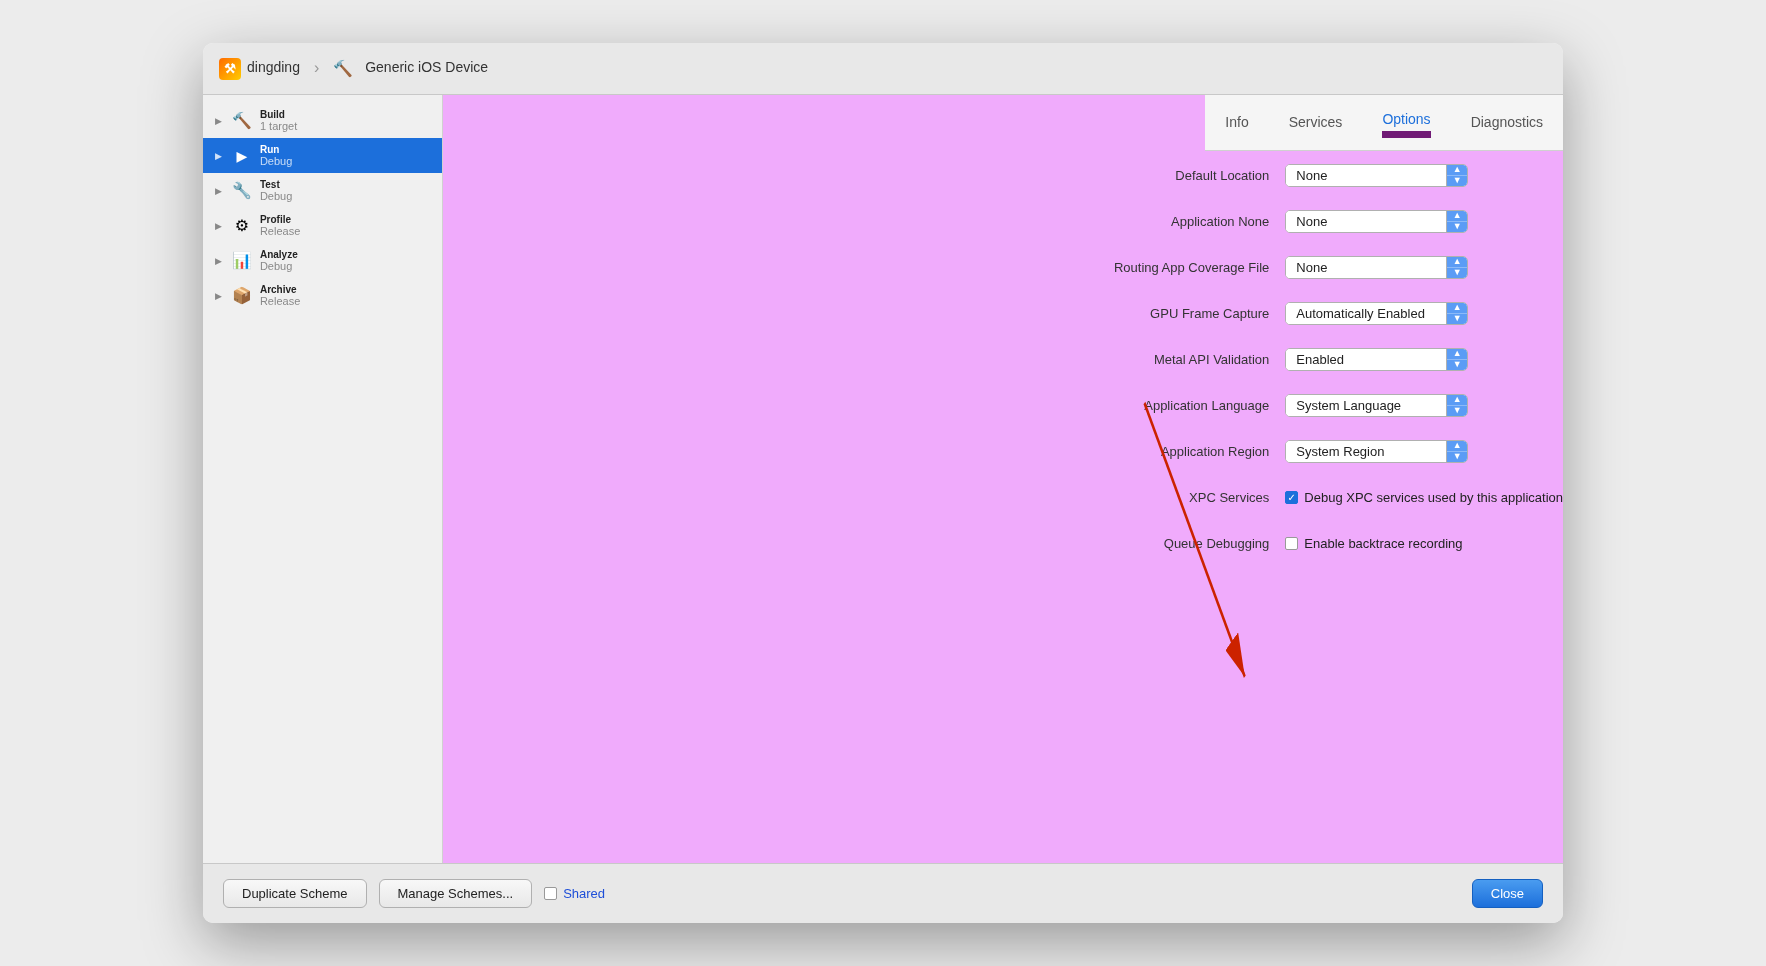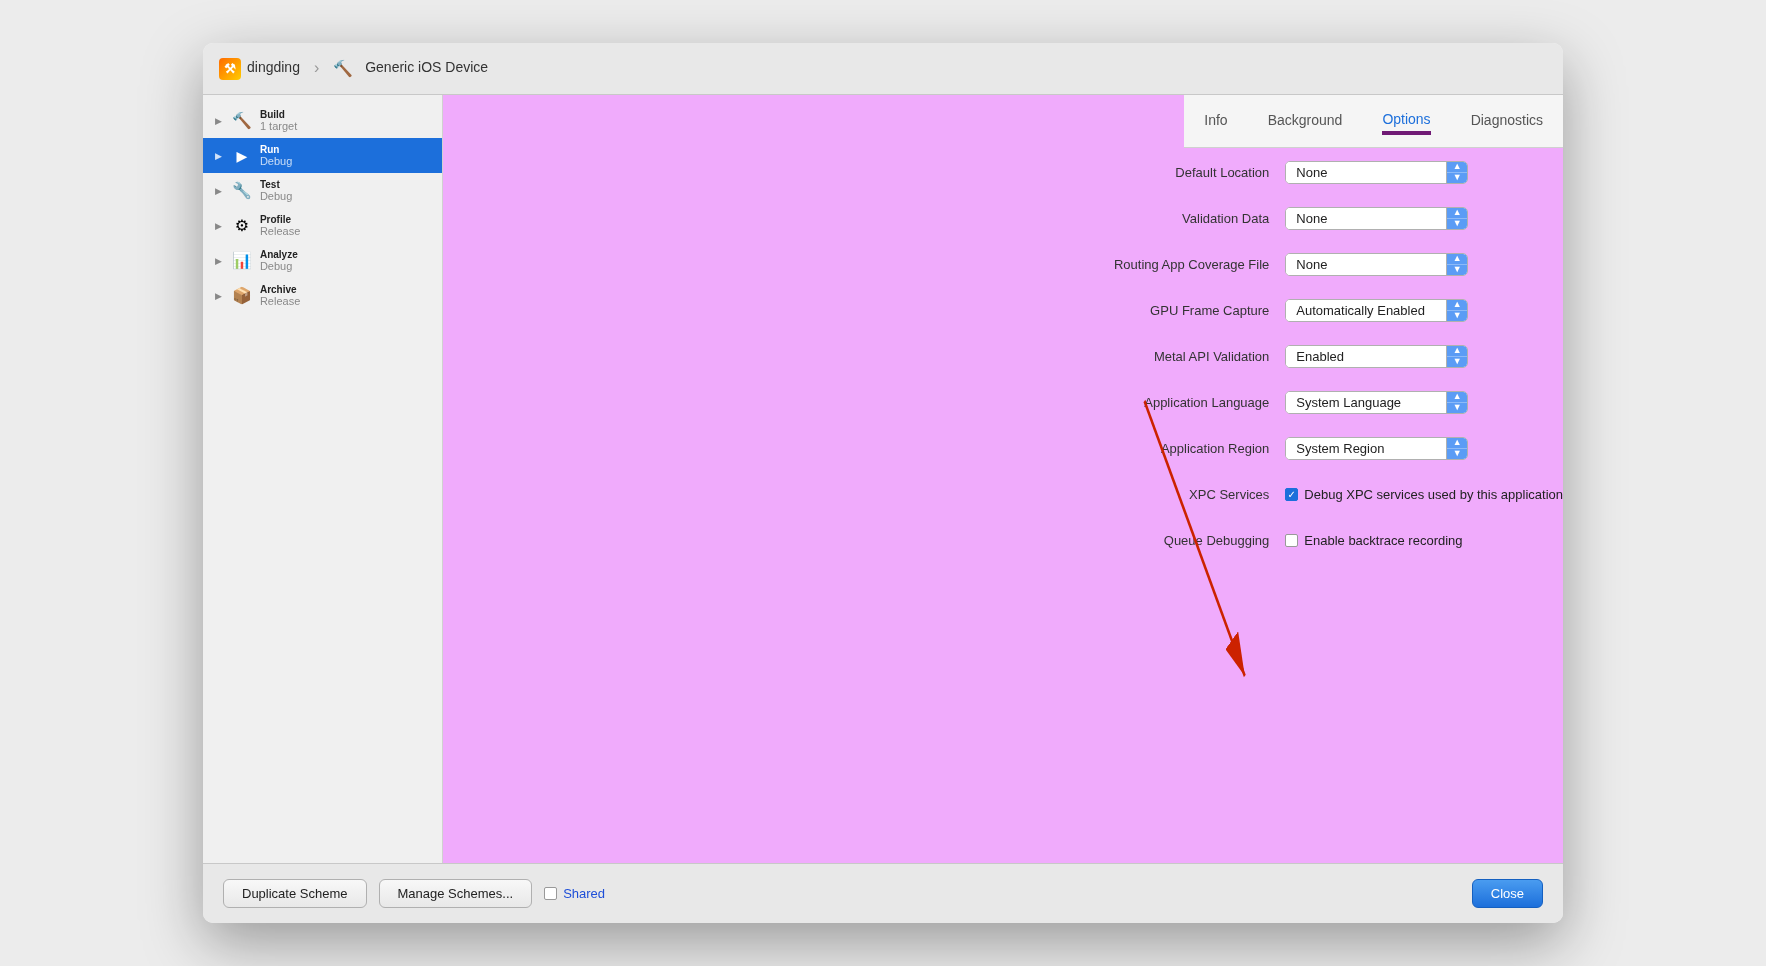--- a/index.html
+++ b/index.html
@@ -125,21 +125,21 @@
     }
     .tab {
       font-size: 14px;
       color: #555;
       cursor: pointer;
       padding: 4px 0;
       border-bottom: 2px solid transparent;
     }
     .tab.active {
       color: #1c6fdb;
-      border-bottom: 4px solid #701a75;
+      border-bottom: 7px solid #701a75;
     }
 
     .setting-row {
       display: flex;
       align-items: center;
       margin-bottom: 18px;
       min-height: 28px;
     }
     .setting-label {
       text-align: right;
@@ -346,21 +346,21 @@
       </div>
     </div>
 
     <div class="right-panel">
 
       <div class="tab-bar">
         <div class="tab">
           <span>Info</span>
         </div>
         <div class="tab">
-          <span>Background</span>
+          <span>Services</span>
         </div>
         <div class="tab active">
           <span>Options</span>
         </div>
         <div class="tab">
           <span>Diagnostics</span>
         </div>
       </div>
 
       <div class="settings-wrapper">
@@ -383,21 +383,21 @@
                 <div class="stepper-select-text">None</div>
                 <div class="stepper-btns">
                   <button class="stepper-btn">▲</button>
                   <button class="stepper-btn">▼</button>
                 </div>
               </div>
             </div>
           </div>
 
           <div class="setting-row">
-            <div class="setting-label">Validation Data</div>
+            <div class="setting-label">Application None</div>
             <div class="setting-control">
               <div class="stepper-select">
                 <div class="stepper-select-text">None</div>
                 <div class="stepper-btns">
                   <button class="stepper-btn">▲</button>
                   <button class="stepper-btn">▼</button>
                 </div>
               </div>
             </div>
           </div>

